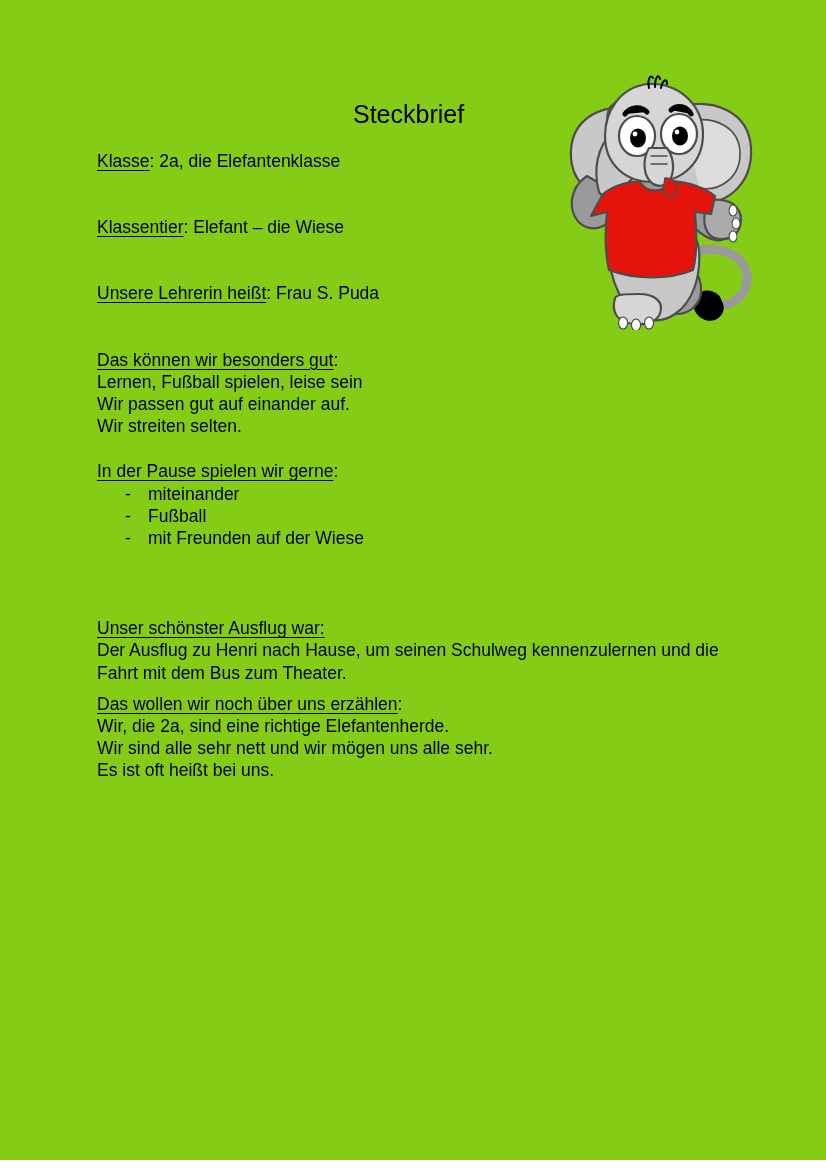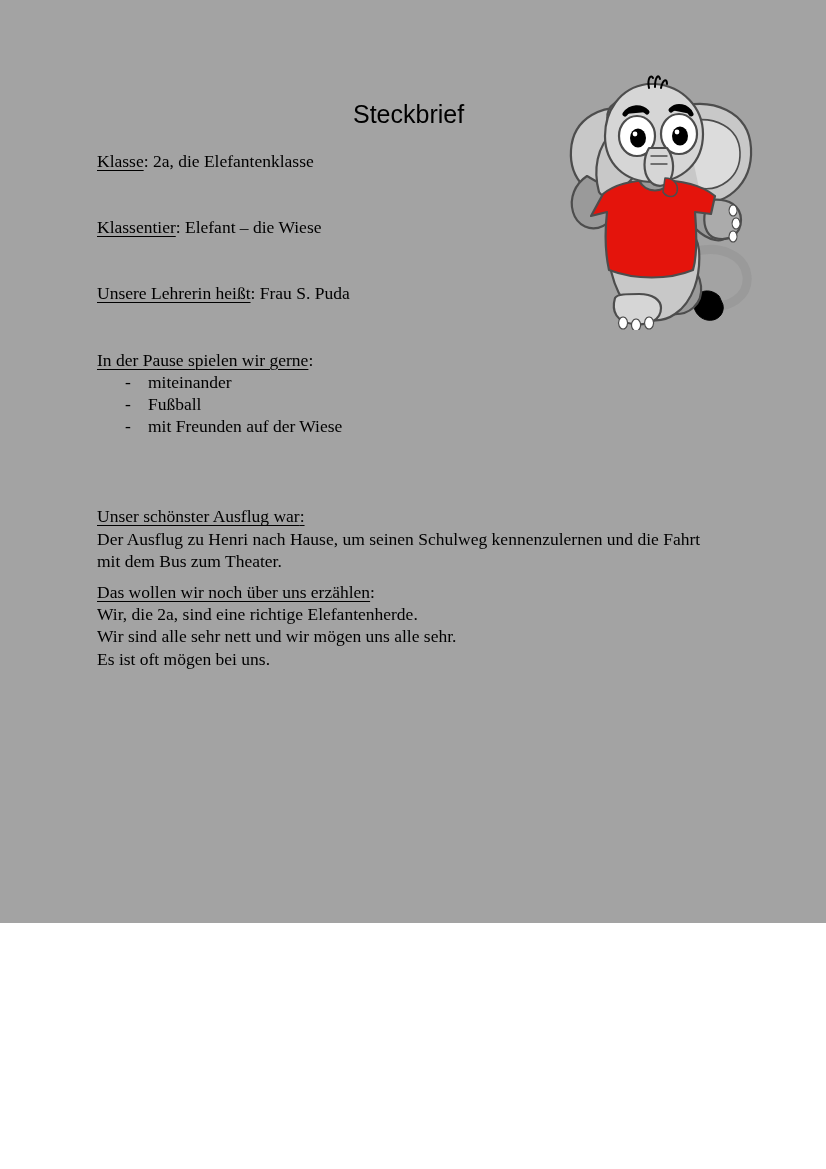--- a/index.html
+++ b/index.html
@@ -7,22 +7,22 @@
     padding: 0;
     background: #ffffff;
   }
   body {
     font-family: "Liberation Sans", sans-serif;
     color: #000000;
   }
   #page {
     position: relative;
     width: 826px;
-    height: 923px;
-    background: #a3a3a3;
+    height: 1160px;
+    background: #84cc16;
     overflow: hidden;
   }
 
   
   .doc-title {
     position: absolute;
     left: 353px;
     top: 100px;
     font-size: 25px;
     line-height: 29px;
@@ -35,21 +35,20 @@
   .body-text {
     position: absolute;
     left: 97px;
     top: 150px;
     width: 640px;
     font-size: 17.5px;
     line-height: 22.2px;
   }
   .block {
     margin: 0 0 44px 0;
-    font-family: Liberation Serif, serif;
   }
   .line {
     white-space: pre-wrap;
   }
   .heading-line .u {
     text-decoration: underline;
     text-underline-offset: 2.5px;
     text-decoration-thickness: 1px;
   }
   .wrap-line {
@@ -169,37 +168,43 @@
     </div>
 
     <div class="block">
       <div class="line heading-line"><span class="u">Klassentier</span><span>: Elefant – die Wiese</span></div>
     </div>
 
     <div class="block">
       <div class="line heading-line"><span class="u">Unsere Lehrerin heißt</span><span>: Frau S. Puda</span></div>
     </div>
 
+    <div class="block" style="margin-bottom:23px">
+      <div class="line heading-line"><span class="u">Das können wir besonders gut</span><span>:</span></div>
+      <div class="line">Lernen, Fußball spielen, leise sein</div>
+      <div class="line">Wir passen gut auf einander auf.</div>
+      <div class="line">Wir streiten selten.</div>
+    </div>
 
 
     <div class="block" style="margin-bottom:68px">
       <div class="line heading-line"><span class="u">In der Pause spielen wir gerne</span><span>:</span></div>
       <ul class="dash-list">
         <li><span class="dash">-</span><span>miteinander</span></li>
         <li><span class="dash">-</span><span>Fußball</span></li>
         <li><span class="dash">-</span><span>mit Freunden auf der Wiese</span></li>
       </ul>
     </div>
 
     <div class="block" style="margin-bottom:9px">
       <div class="line heading-line"><span class="u">Unser schönster Ausflug war</span><span class="u">:</span></div>
       <div class="wrap-line" style="width:630px">Der Ausflug zu Henri nach Hause, um seinen Schulweg kennenzulernen und die Fahrt mit dem Bus zum Theater.</div>
     </div>
 
     <div class="block" style="margin-bottom:16px">
       <div class="line heading-line"><span class="u">Das wollen wir noch über uns erzählen</span><span>:</span></div>
       <div class="line">Wir, die 2a, sind eine richtige Elefantenherde.</div>
       <div class="line">Wir sind alle sehr nett und wir mögen uns alle sehr.</div>
-      <div class="line">Es ist oft mögen bei uns.</div>
+      <div class="line">Es ist oft heißt bei uns.</div>
     </div>
 
   </div>
 </div>
 
 </body></html>

